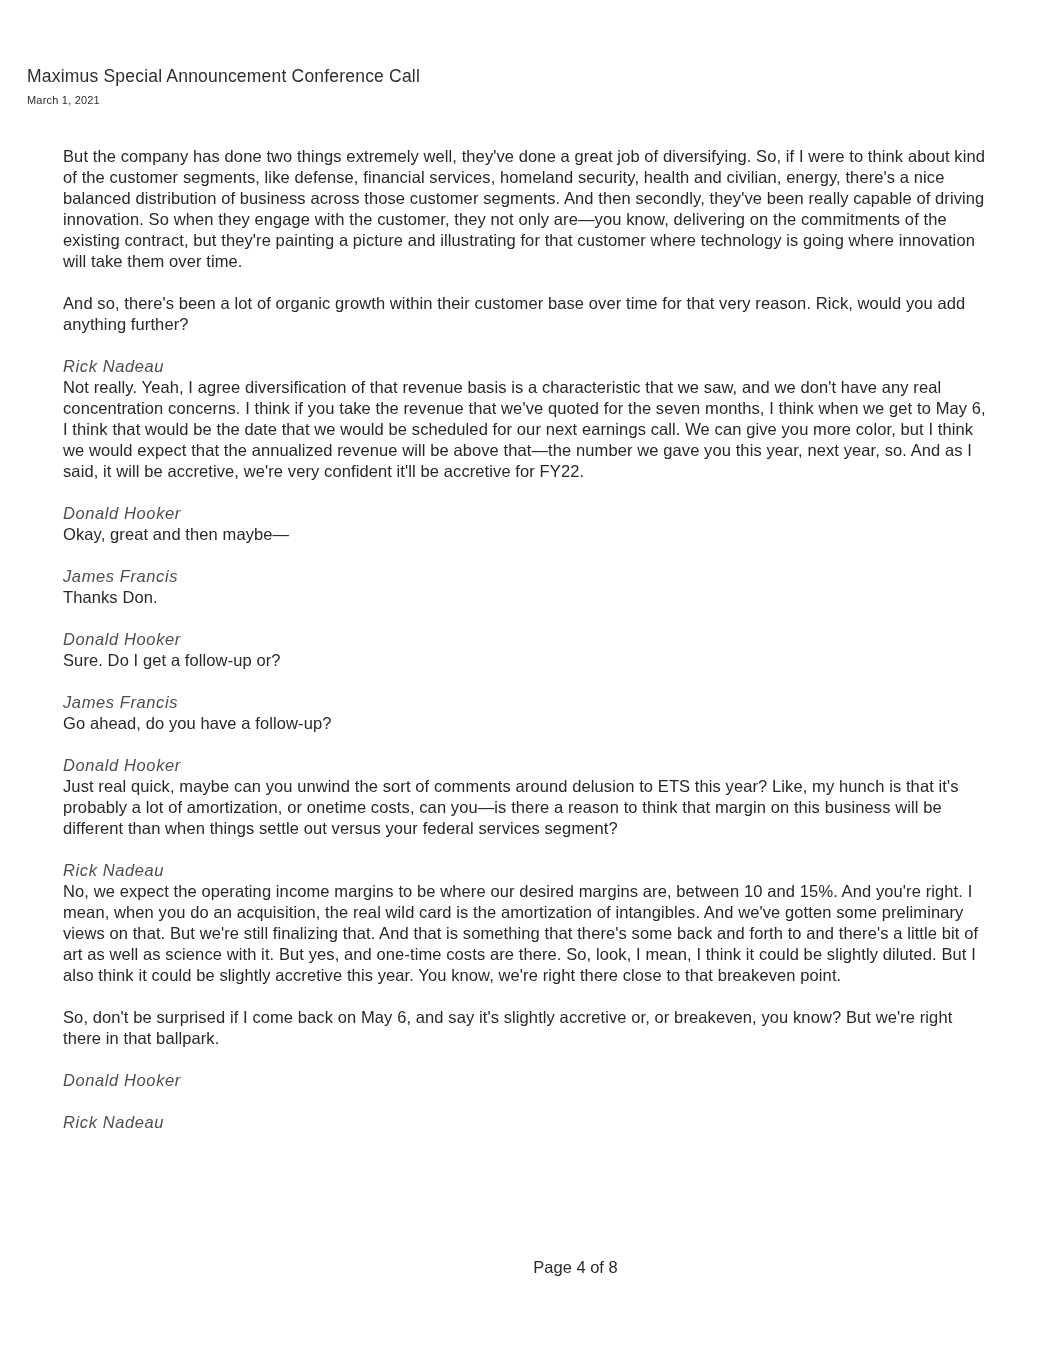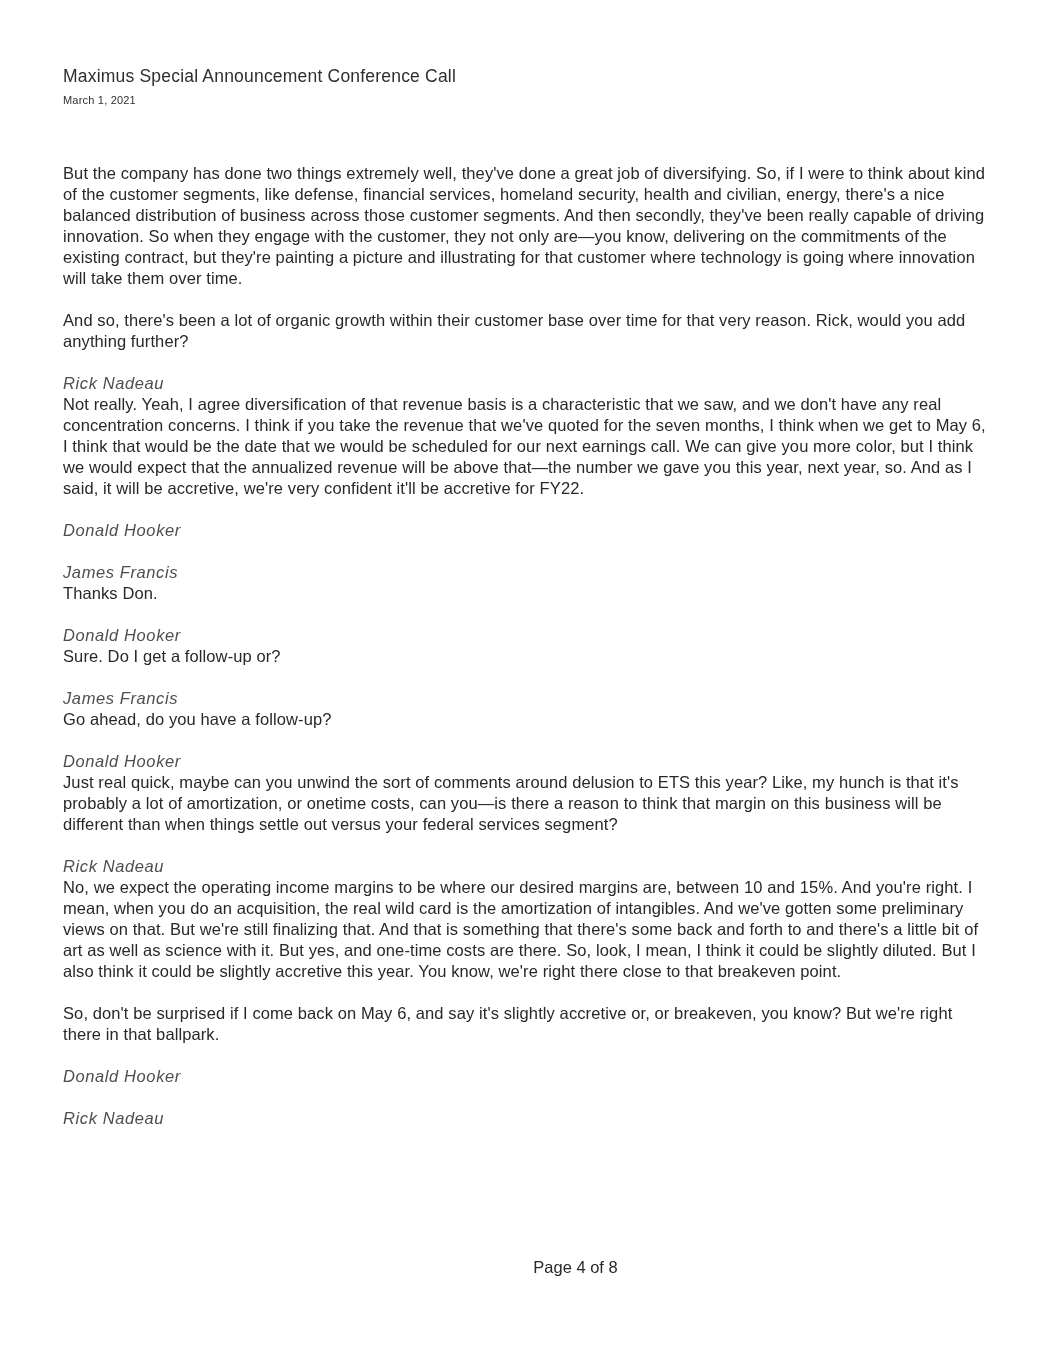--- a/index.html
+++ b/index.html
@@ -13,35 +13,35 @@
     position: relative;
     font-family: "Liberation Sans", sans-serif;
     overflow: hidden;
   }
   .page {
     position: absolute;
     inset: 0;
     background: #ffffff;
   }
   .doc-header {
-    margin: 64px 62px 0 63px;
+    margin: 64px 62px 0 27px;
     color: #2e2e2e;
   }
   .doc-title {
     font-size: 17.5px;
     line-height: 24px;
     letter-spacing: 0.2px;
   }
   .doc-date {
     font-size: 11px;
     line-height: 24px;
     letter-spacing: 0.2px;
   }
   .transcript {
-    margin: 51px 63px 0 63px;
+    margin: 34px 63px 0 63px;
     font-size: 16.5px;
     line-height: 21px;
     color: #282828;
   }
   .block {
     margin-bottom: 21px;
   }
   .speaker {
     color: #4e4e4e;
     letter-spacing: 0.6px;
@@ -77,20 +77,21 @@
       </div>
       <div class="block">
         <div class="speech">And so, there's been a lot of organic growth within their customer base over time for that very reason. Rick, would you add anything further?</div>
       </div>
       <div class="block">
         <div class="speaker">Rick Nadeau</div>
         <div class="speech">Not really. Yeah, I agree diversification of that revenue basis is a characteristic that we saw, and we don't have any real concentration concerns. I think if you take the revenue that we've quoted for the seven months, I think when we get to May 6, I think that would be the date that we would be scheduled for our next earnings call. We can give you more color, but I think we would expect that the annualized revenue will be above that—the number we gave you this year, next year, so. And as I said, it will be accretive, we're very confident it'll be accretive for FY22.</div>
       </div>
       <div class="block">
         <div class="speaker">Donald Hooker</div>
+        <div class="speech">Okay, great and then maybe—</div>
       </div>
       <div class="block">
         <div class="speaker">James Francis</div>
         <div class="speech">Thanks Don.</div>
       </div>
       <div class="block">
         <div class="speaker">Donald Hooker</div>
         <div class="speech">Sure. Do I get a follow-up or?</div>
       </div>
       <div class="block">

